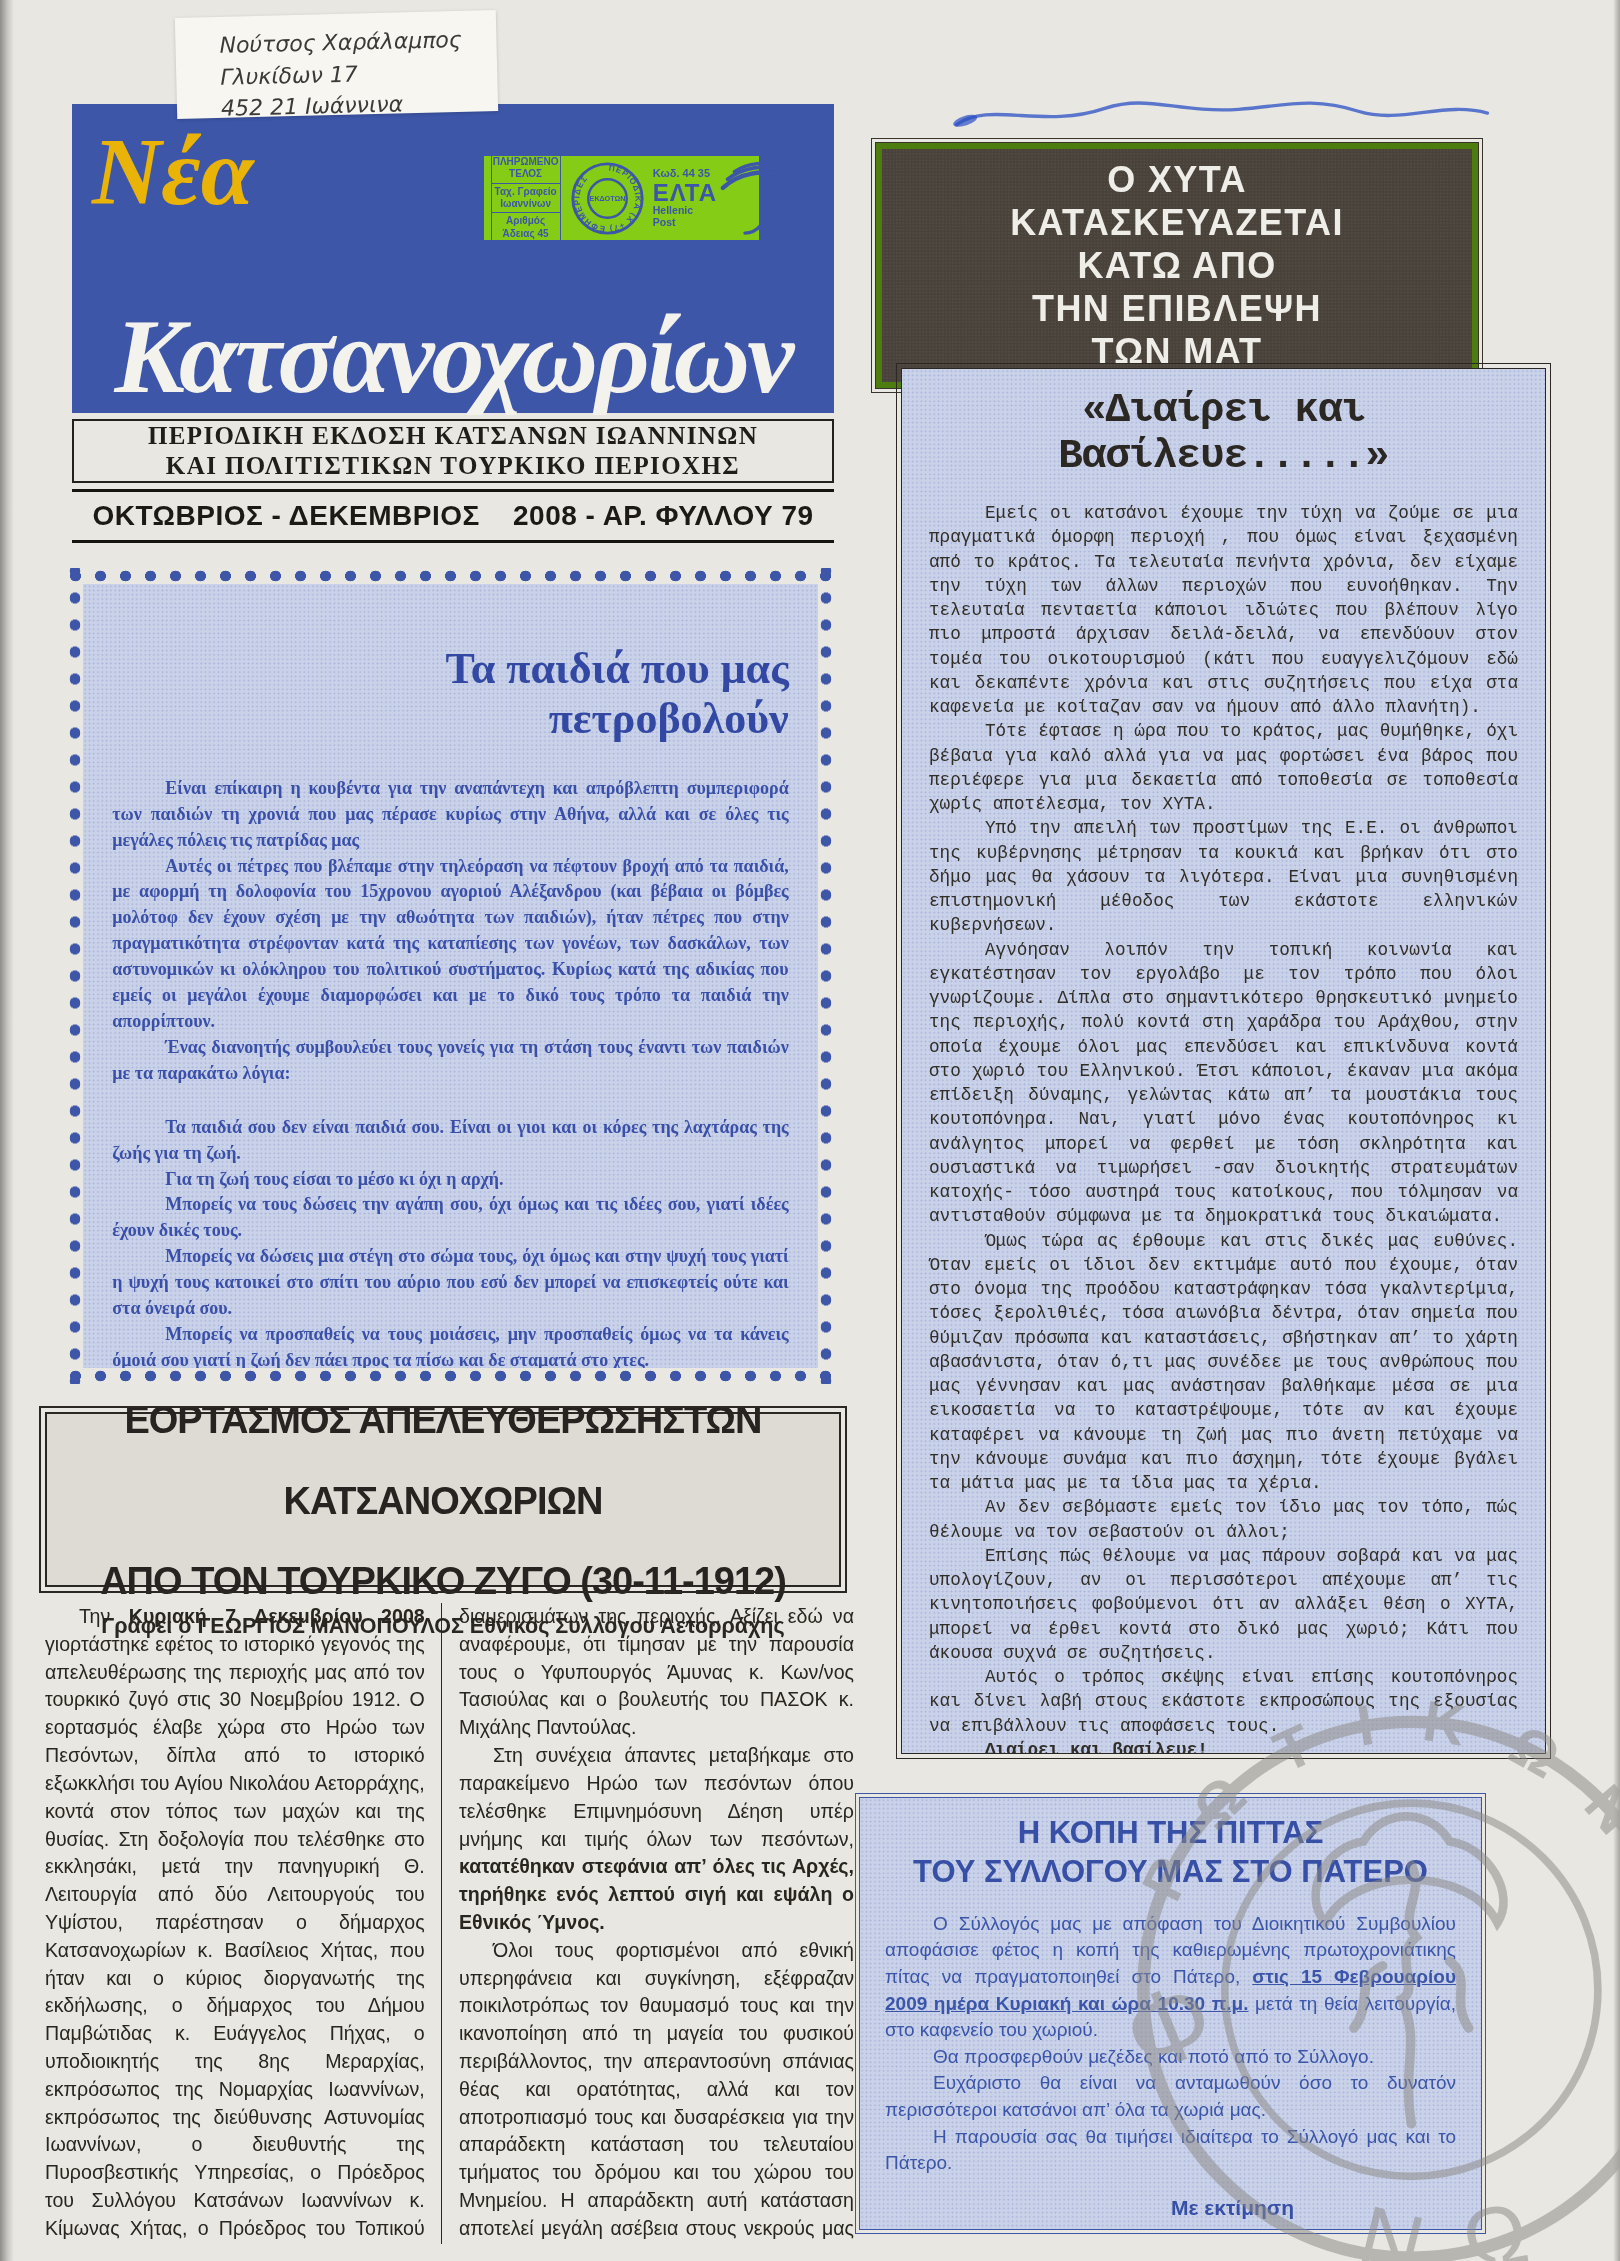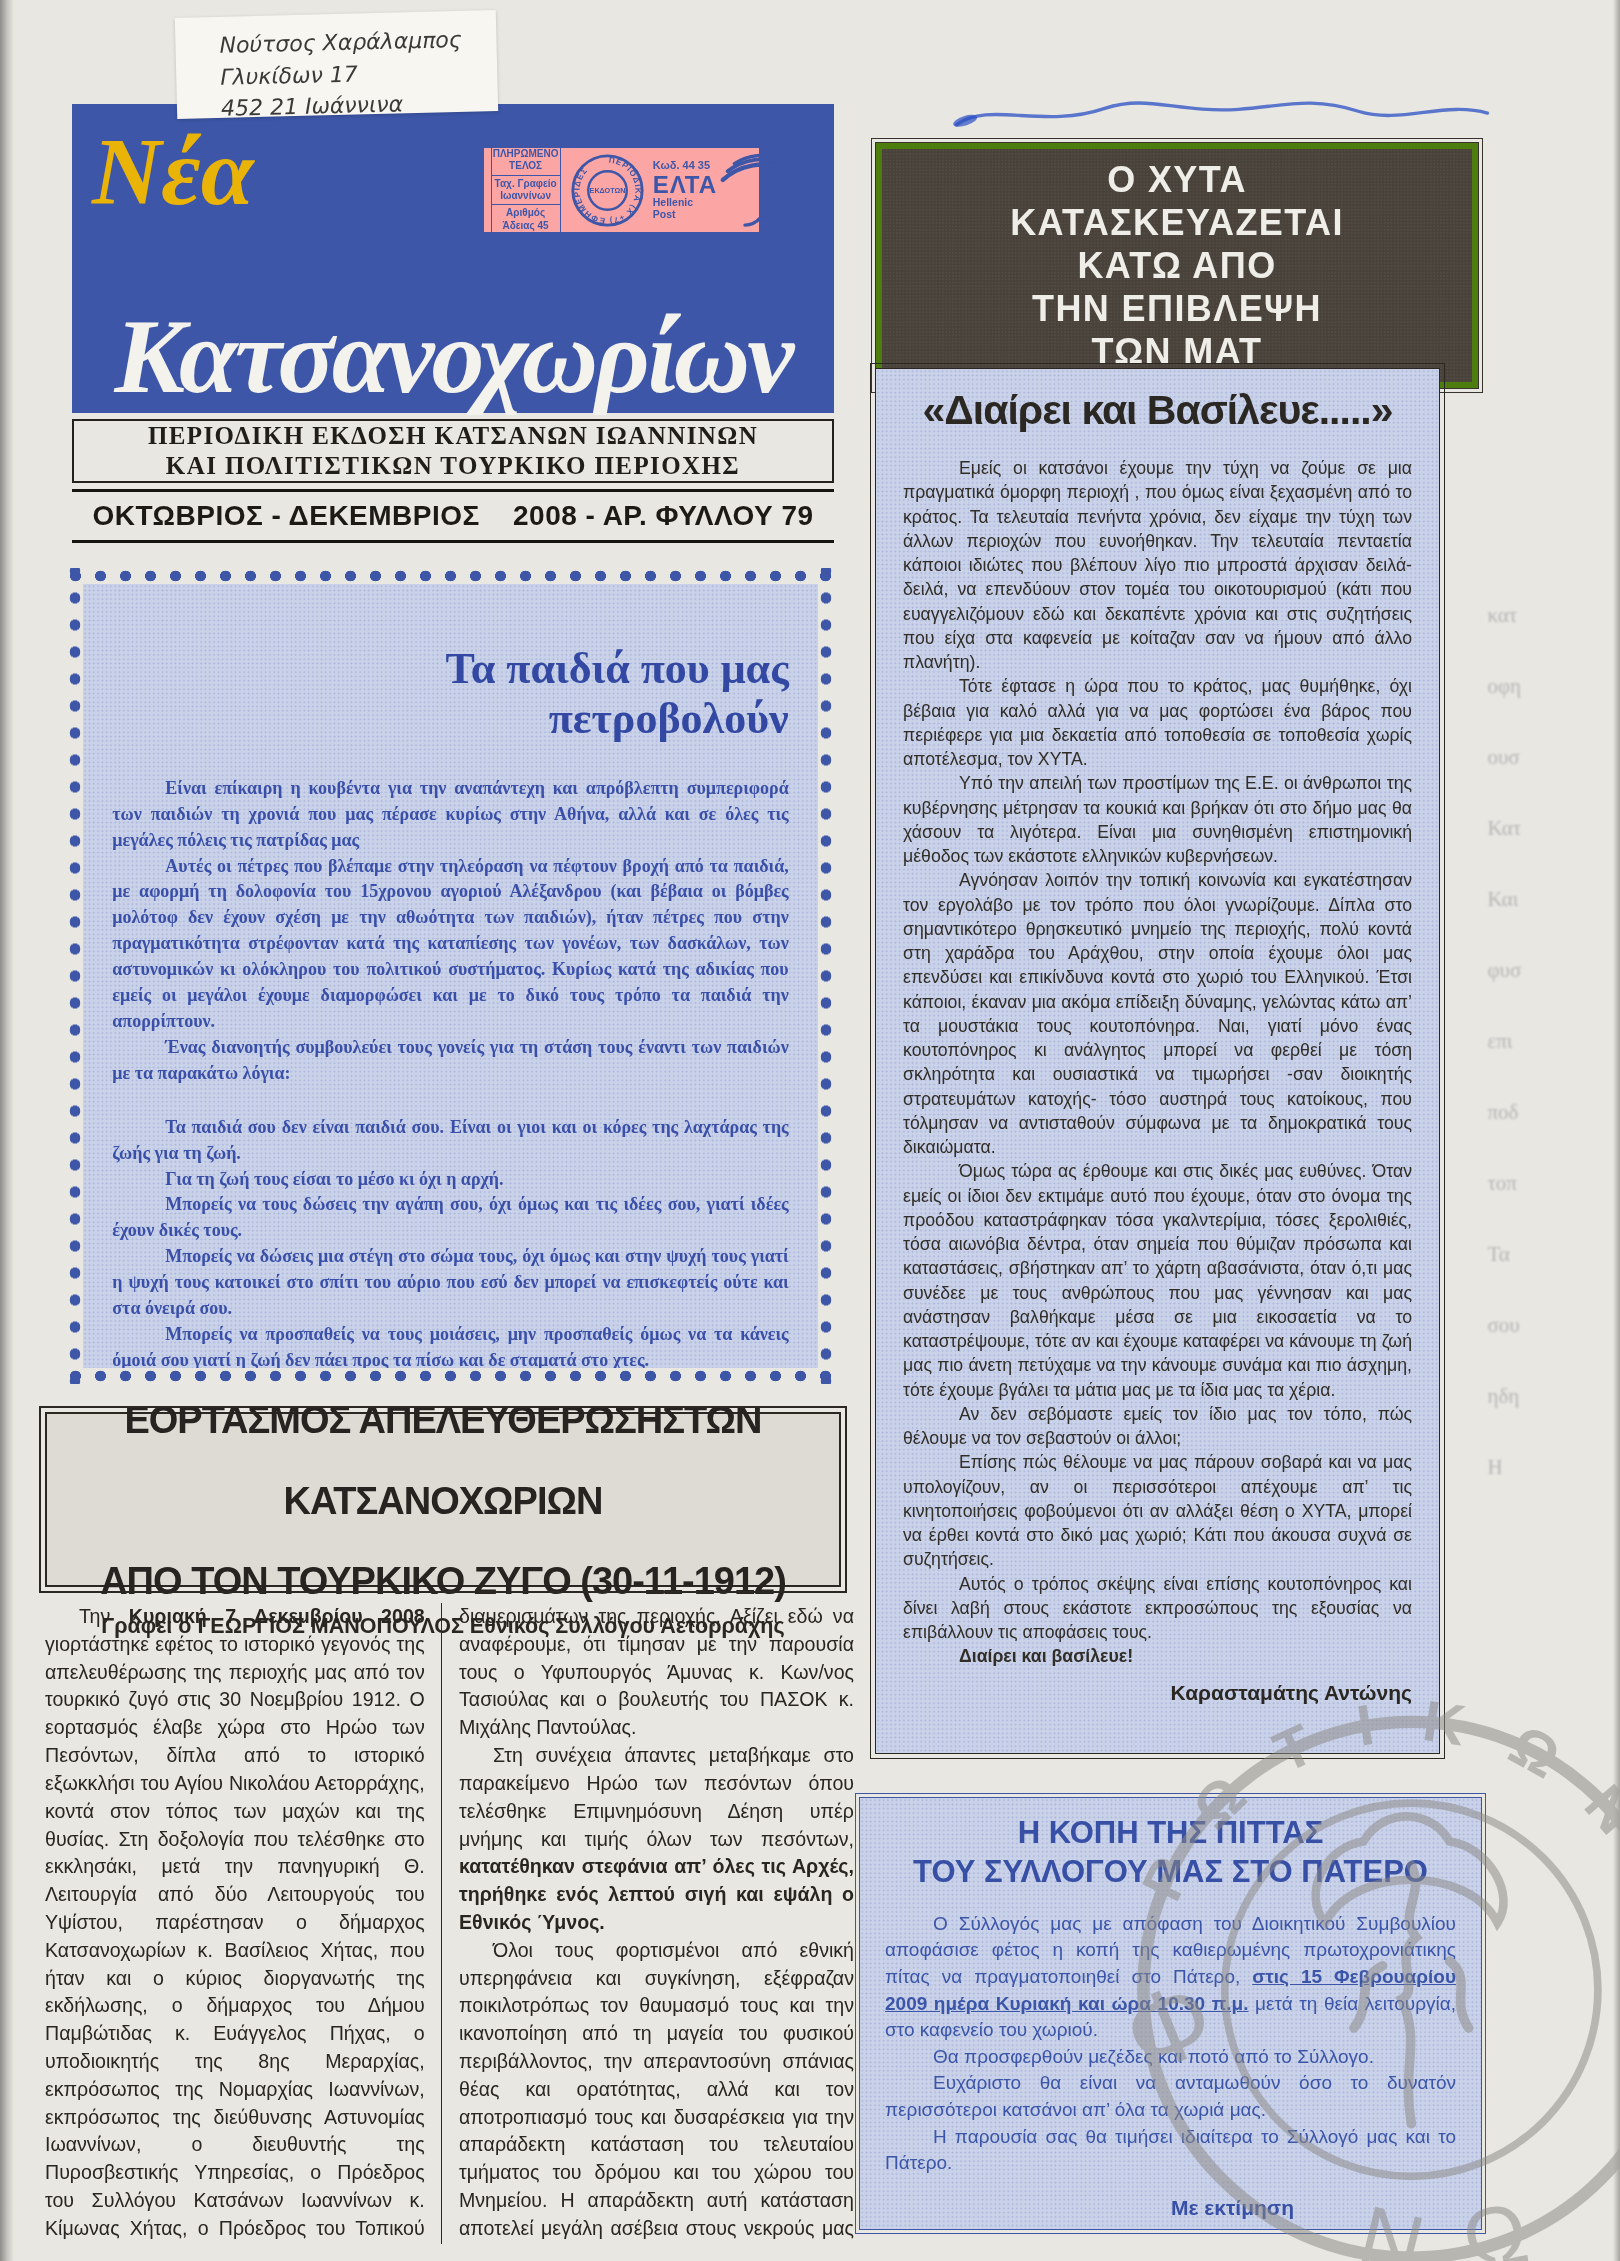--- a/index.html
+++ b/index.html
@@ -17,21 +17,21 @@
   .address-label div{font-size:22px;line-height:1.42;color:#3b3a38;font-style:italic;
         font-family:"DejaVu Sans",sans-serif;}
 
   
   .masthead{position:absolute;left:72px;top:104px;width:762px;height:309px;background:#3d56a8;z-index:2;}
   .mast-nea{position:absolute;left:20px;top:20px;font-family:"Liberation Serif",serif;
         font-style:italic;font-weight:bold;font-size:96px;color:#eab308;line-height:1;}
   .mast-big{position:absolute;left:0;bottom:2.9px;width:100%;text-align:center;
         font-family:"Liberation Serif",serif;font-style:italic;font-weight:bold;font-size:106px;
         color:#f3f2ec;line-height:1;letter-spacing:-2.9px;white-space:nowrap;}
-  .postal-strip{position:absolute;left:412px;top:44px;width:275px;height:84px;background:#fca5a5;
+  .postal-strip{position:absolute;left:412px;top:52px;width:275px;height:84px;background:#84cc16;
         display:flex;align-items:center;}
   .postal-strip *{color:#3d56a8;}
   .paid-box{margin-left:6.7px;width:73px;border:1.4px solid #3d56a8;text-align:center;
         font-weight:bold;font-size:10px;line-height:1.25;}
   .paid-box .cell{padding:1.9px 1px;border-bottom:1.4px solid #3d56a8;}
   .paid-box .cell:last-child{border-bottom:none;}
   .round-stamp{margin-left:8.6px;flex:0 0 auto;}
   .elta-block{margin-left:6.7px;line-height:1.06;}
   .elta-code{font-size:11px;font-weight:bold;}
   .elta-name{font-size:24px;font-weight:bold;letter-spacing:1px;}
@@ -87,23 +87,23 @@
 
   
   .hyta-box{position:absolute;left:875px;top:109px;width:604px;height:247px;border:1.9px solid #38332d;
         outline:1.4px solid #38332d;outline-offset:3.8px;box-sizing:border-box;padding:6.2px;background:#4d7c0f;z-index:2;margin-top:33px;}
   .hyta-inner{width:100%;height:100%;background:#49423a;
         background-image:radial-gradient(rgba(255,255,255,.05) 0.7px,rgba(0,0,0,0) 1px);background-size:3.3px 3.3px;
         display:flex;flex-direction:column;justify-content:center;text-align:center;box-sizing:border-box;}
   .hyta-inner div{color:#efedе8;color:#efede8;font-weight:bold;font-size:36px;line-height:1.2;letter-spacing:1.4px;}
 
   
-  .divide-box{position:absolute;left:875px;top:368px;width:565px;height:1386px;
+  .divide-box{position:absolute;left:901px;top:368px;width:645px;height:1386px;
         border:1.4px solid #2b2723;outline:1.4px solid #2b2723;outline-offset:4.3px;box-sizing:border-box;
-        padding:18px 27px;overflow:hidden;z-index:3;}
+        padding:18px 27px;overflow:hidden;z-index:3;font-family:Liberation Mono, monospace;}
   .divide-title{text-align:center;font-weight:bold;font-size:41px;color:#2b2723;letter-spacing:-1px;}
   .divide-body{margin-top:22px;}
   .divide-body p{margin:0;font-size:17.7px;line-height:1.37;text-align:justify;color:#312d27;}
   .divide-body p.indent{text-indent:56px;}
   .divide-sign{margin-top:12.4px;text-align:right;font-weight:bold;font-size:21px;color:#2b2723;}
 
   
   .pitta-box{position:absolute;left:859px;top:1797px;width:623px;height:433px;
         border:1.9px solid #3d56a8;outline:1.9px solid #3d56a8;outline-offset:3.3px;box-sizing:border-box;
         padding:16.3px 25px;overflow:hidden;z-index:3;}

